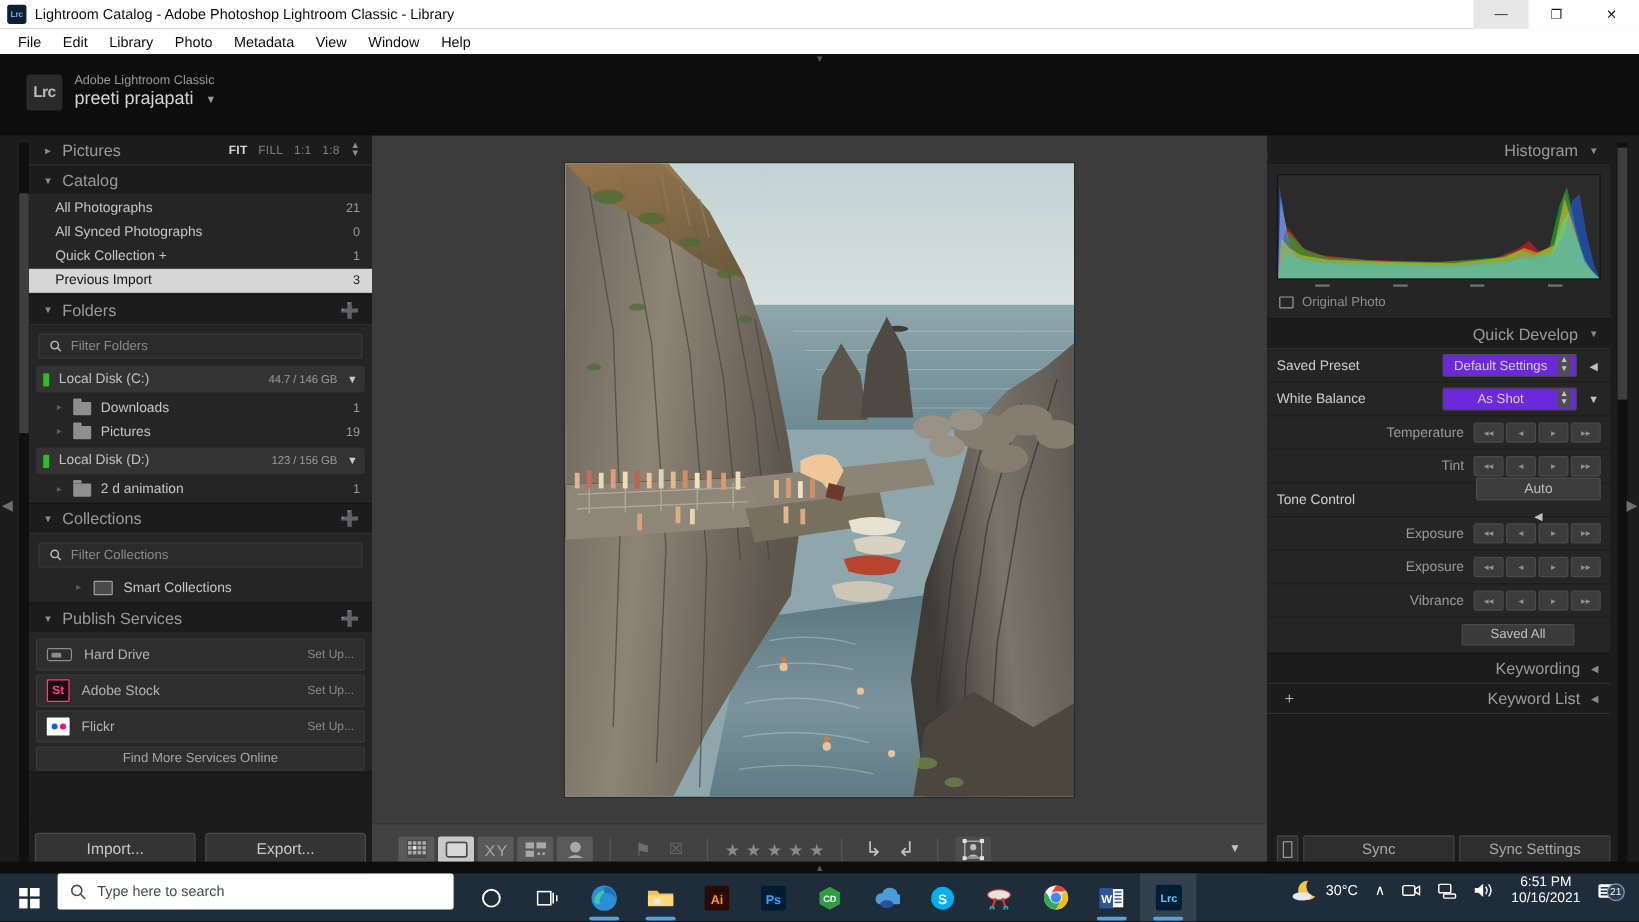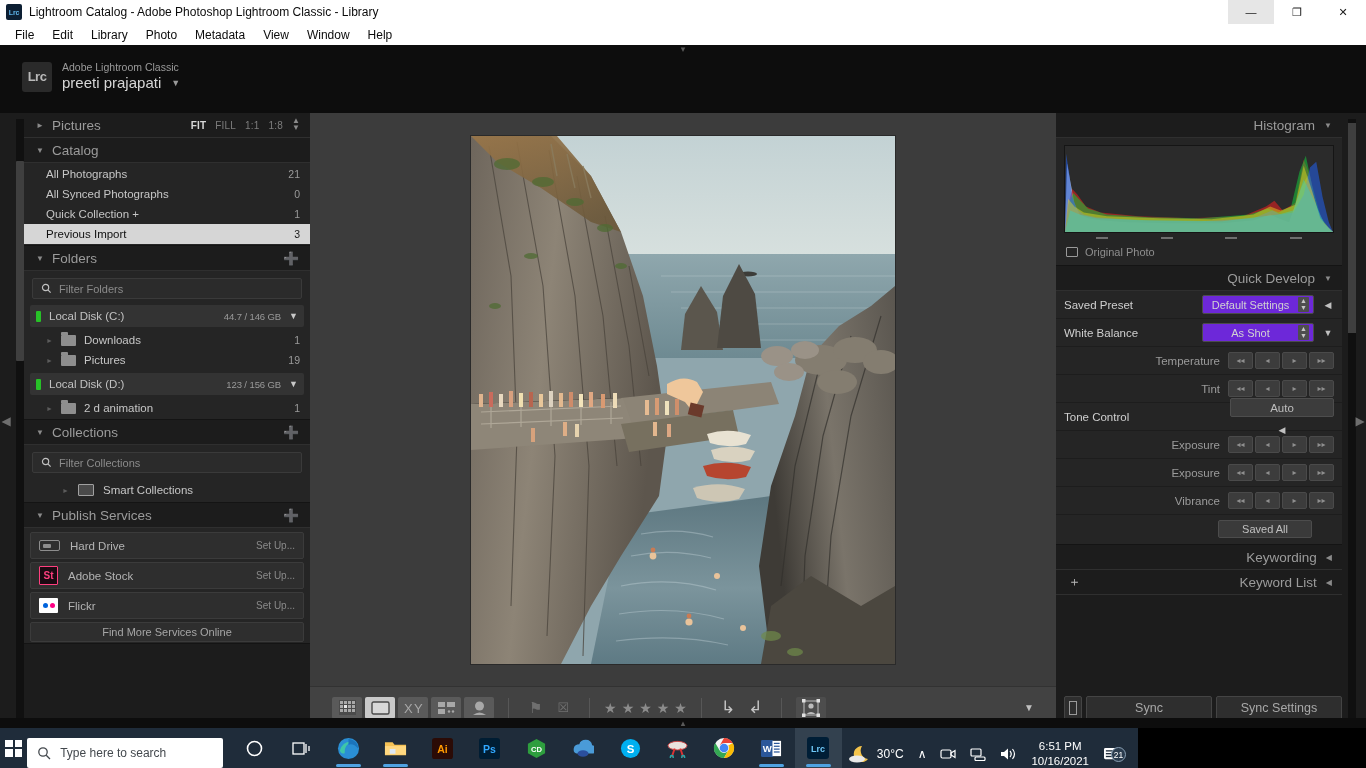--- a/index.html
+++ b/index.html
@@ -309,22 +309,22 @@
   }
   .edge-flip-l { left: 0; } .edge-flip-r { right: 0; }
   .lr-bottom-grab {
     position: absolute; left: 0; bottom: 0; width: 1366px; height: 10px;
     background: #0d0d0d; color: #5a5a5a; font-size: 9px;
     display: flex; align-items: flex-start; justify-content: center;
   }
 
   
   .taskbar {
-    position: absolute; left: 0; bottom: 0; width: 1138px; height: 40px;
-    background: #1f2c3a; display: flex; align-items: flex-end; margin-top: 32px;
+    position: absolute; left: 0; bottom: 0; width: 1366px; height: 40px;
+    background: #1f2c3a; display: flex; align-items: flex-start; margin-top: 32px;
   }
   .start-btn { width: 48px; height: 40px; display: flex; align-items: center; justify-content: center; }
   .win-logo { width: 17px; height: 17px; display: grid; grid-template-columns: 1fr 1fr; grid-template-rows: 1fr 1fr; gap: 2px; }
   .win-logo i { background: #ffffff; display: block; }
   .search-box {
     width: 330px; height: 30px; background: #ffffff; border-radius: 2px;
     display: flex; align-items: center; gap: 9px; padding: 0 10px;
     font-size: 12px; color: #43484d;
   }
   .tb-icons { display: flex; align-items: center; gap: 0; margin-left: 8px; }
@@ -552,20 +552,24 @@
                 </span>
               <span>Flickr</span>
               <span class="pub-setup">Set Up...</span>
             </div>
             <div class="find-more">Find More Services Online</div>
           </div>
 
         </div>
       </div>
 
+      <div class="lp-bottom">
+        <div class="lr-btn">Import...</div>
+        <div class="lr-btn">Export...</div>
+      </div>
     </div>
 
     <div class="center">
       <div class="photo-stage">
         <div class="photo">
           <svg width="424" height="528" viewBox="0 0 424 528" preserveAspectRatio="none">
             <defs>
               <linearGradient id="sky" x1="0" y1="0" x2="0" y2="1">
                 <stop offset="0%" stop-color="#c3d2d4"></stop>
                   <stop offset="100%" stop-color="#d7e0de"></stop>

